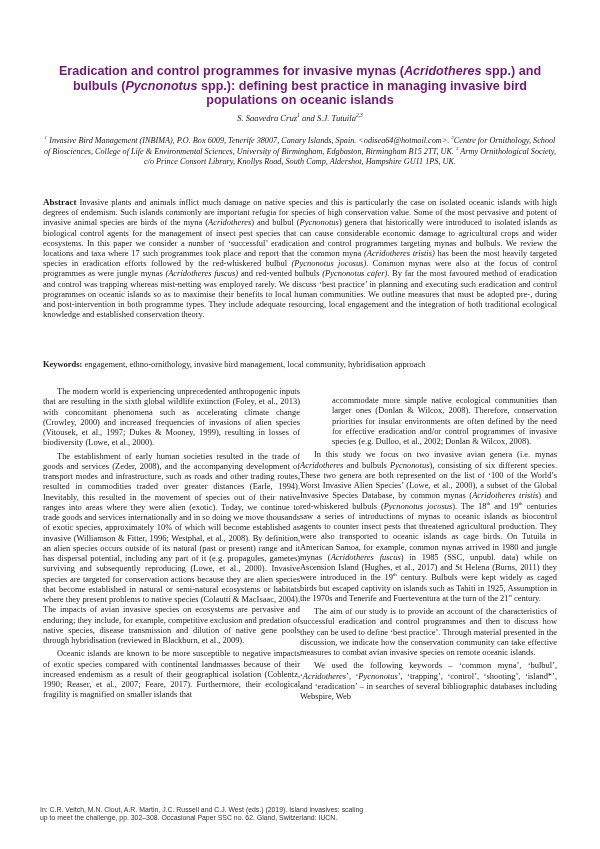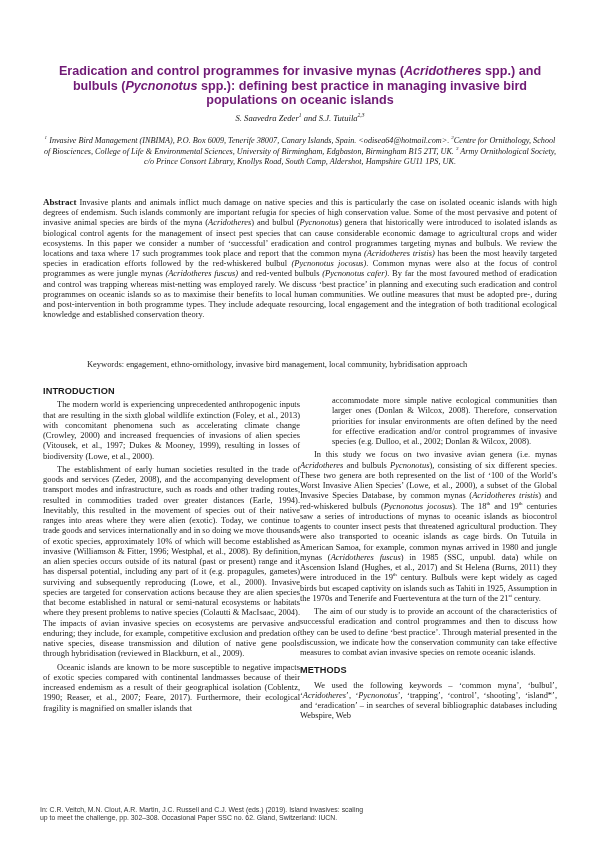--- a/index.html
+++ b/index.html
@@ -6,56 +6,54 @@
   body { width:600px; height:849px; position:relative; overflow:hidden; color:#1a1a1a; font-family:"Liberation Serif", serif; }
   .title { position:absolute; left:40px; top:56px; width:520px; text-align:center; font-family:"Liberation Sans", sans-serif; font-weight:bold; font-size:12.6px; line-height:14.3px; color:#701a75; }
   .title i { font-style:italic; }
   .authors { position:absolute; left:40px; top:113px; width:520px; text-align:center; font-style:italic; font-size:8.6px; }
   .authors sup { font-size:5.5px; }
   .affil { position:absolute; left:42px; top:136px; width:516px; text-align:center; font-style:italic; font-size:8.2px; line-height:10.6px; }
   .affil sup { font-size:5px; }
   .abstract { position:absolute; left:43px; top:197px; width:514px; text-align:justify; font-size:8.45px; line-height:10.2px; }
   .abstract .label { font-family:Liberation Serif, serif; font-weight:bold; font-size:9px; }
   .keywords { position:absolute; left:43px; top:359px; width:514px; font-size:8.45px; }
-  .keywords b { font-weight:normal;margin-left:44px; }
+  .keywords b { font-weight:bold; }
   .col { position:absolute; top:386px; width:257px; font-size:8.45px; line-height:10.25px; text-align:justify; }
   .col.left { left:43px; }
   .col.right { left:300px; top:395px; }
   .heading { font-family:"Liberation Sans", sans-serif; font-weight:bold; font-size:9.2px; margin:0 0 3px 0; letter-spacing:0.1px; }
   .para { margin:0 0 3px 0; text-indent:14px; }
   .para.noindent { text-indent:0;padding-left:32px; }
   .col.right .heading { margin-top:8px; margin-bottom:4px; }
   .footer { position:absolute; left:40px; top:806px; width:400px; font-family:"Liberation Sans", sans-serif; font-size:6.9px; line-height:8.3px; color:#333; }
   i, em { font-style:italic; }
   sup { font-size:5px; line-height:0; }
 </style>
 </head>
 <body>
 
 <h1 class="title"><span>Eradication and control programmes for invasive mynas (</span><i>Acridotheres</i><span> spp.) and bulbuls (</span><i>Pycnonotus</i><span> spp.): defining best practice in managing invasive bird populations on oceanic islands</span></h1>
 
-<div class="authors"><span>S. Saavedra Zeder</span><sup>1</sup><span> and </span><span>S.J. Tutuila</span><sup>2,3</sup></div>
+<div class="authors"><span>S. Saavedra Cruz</span><sup>1</sup><span> and </span><span>S.J. Tutuila</span><sup>2,3</sup></div>
 
 <div class="affil"><sup>1</sup><span> Invasive Bird Management (INBIMA), P.O. Box 6009, Tenerife 38007, Canary Islands, Spain. &lt;odisea64@hotmail.com&gt;. </span><sup>2</sup><span>Centre for Ornithology, School of Biosciences, College of Life &amp; Environmental Sciences, University of Birmingham, Edgbaston, Birmingham B15 2TT, UK. </span><sup>3</sup><span> Army Ornithological Society, c/o Prince Consort Library, Knollys Road, South Camp, Aldershot, Hampshire GU11 1PS, UK.</span></div>
 
 <div class="abstract"><span class="label">Abstract</span><span> Invasive plants and animals inflict much damage on native species and this is particularly the case on isolated oceanic islands with high degrees of endemism. Such islands commonly are important refugia for species of high conservation value. Some of the most pervasive and potent of invasive animal species are birds of the myna (</span><i>Acridotheres</i><span>) and bulbul (</span><i>Pycnonotus</i><span>) genera that historically were introduced to isolated islands as biological control agents for the management of insect pest species that can cause considerable economic damage to agricultural crops and wider ecosystems. In this paper we consider a number of ‘successful’ eradication and control programmes targeting mynas and bulbuls. We review the locations and taxa where 17 such programmes took place and report that the common myna </span><i>(Acridotheres tristis)</i><span> has been the most heavily targeted species in eradication efforts followed by the red-whiskered bulbul </span><i>(Pycnonotus jocosus)</i><span>. Common mynas were also at the focus of control programmes as were jungle mynas </span><i>(Acridotheres fuscus)</i><span> and red-vented bulbuls </span><i>(Pycnonotus cafer)</i><span>. By far the most favoured method of eradication and control was trapping whereas mist-netting was employed rarely. We discuss ‘best practice’ in planning and executing such eradication and control programmes on oceanic islands so as to maximise their benefits to local human communities. We outline measures that must be adopted pre-, during and post-intervention in both programme types. They include adequate resourcing, local engagement and the integration of both traditional ecological knowledge and established conservation theory.</span></div>
 
 <div class="keywords"><b>Keywords:</b><span> engagement, ethno-ornithology, invasive bird management, local community, hybridisation approach</span></div>
 
 <div class="col left">
-  <div class="heading">INTRODUCTION</div>
   <p class="para">The modern world is experiencing unprecedented anthropogenic inputs that are resulting in the sixth global wildlife extinction (Foley, et al., 2013) with concomitant phenomena such as accelerating climate change (Crowley, 2000) and increased frequencies of invasions of alien species (Vitousek, et al., 1997; Dukes &amp; Mooney, 1999), resulting in losses of biodiversity (Lowe, et al., 2000).</p>
   <p class="para">The establishment of early human societies resulted in the trade of goods and services (Zeder, 2008), and the accompanying development of transport modes and infrastructure, such as roads and other trading routes, resulted in commodities traded over greater distances (Earle, 1994). Inevitably, this resulted in the movement of species out of their native ranges into areas where they were alien (exotic). Today, we continue to trade goods and services internationally and in so doing we move thousands of exotic species, approximately 10% of which will become established as invasive (Williamson &amp; Fitter, 1996; Westphal, et al., 2008). By definition, an alien species occurs outside of its natural (past or present) range and it has dispersal potential, including any part of it (e.g. propagules, gametes) surviving and subsequently reproducing (Lowe, et al., 2000). Invasive species are targeted for conservation actions because they are alien species that become established in natural or semi-natural ecosystems or habitats where they present problems to native species (Colautti &amp; MacIsaac, 2004). The impacts of avian invasive species on ecosystems are pervasive and enduring; they include, for example, competitive exclusion and predation of native species, disease transmission and dilution of native gene pools through hybridisation (reviewed in Blackburn, et al., 2009).</p>
   <p class="para">Oceanic islands are known to be more susceptible to negative impacts of exotic species compared with continental landmasses because of their increased endemism as a result of their geographical isolation (Coblentz, 1990; Reaser, et al., 2007; Feare, 2017). Furthermore, their ecological fragility is magnified on smaller islands that</p>
 </div>
 
 <div class="col right">
   <p class="para noindent">accommodate more simple native ecological communities than larger ones (Donlan &amp; Wilcox, 2008). Therefore, conservation priorities for insular environments are often defined by the need for effective eradication and/or control programmes of invasive species (e.g. Dulloo, et al., 2002; Donlan &amp; Wilcox, 2008).</p>
   <p class="para"><span>In this study we focus on two invasive avian genera (i.e. mynas </span><i>Acridotheres</i><span> and bulbuls </span><i>Pycnonotus</i><span>), consisting of six different species. These two genera are both represented on the list of ‘100 of the World’s Worst Invasive Alien Species’ (Lowe, et al., 2000), a subset of the Global Invasive Species Database, by common mynas (</span><i>Acridotheres tristis</i><span>) and red-whiskered bulbuls (</span><i>Pycnonotus jocosus</i><span>). The 18</span><sup>th</sup><span> and 19</span><sup>th</sup><span> centuries saw a series of introductions of mynas to oceanic islands as biocontrol agents to counter insect pests that threatened agricultural production. They were also transported to oceanic islands as cage birds. On Tutuila in American Samoa, for example, common mynas arrived in 1980 and jungle mynas (</span><i>Acridotheres fuscus</i><span>) in 1985 (SSC, unpubl. data) while on Ascension Island (Hughes, et al., 2017) and St Helena (Burns, 2011) they were introduced in the 19</span><sup>th</sup><span> century. Bulbuls were kept widely as caged birds but escaped captivity on islands such as Tahiti in 1925, Assumption in the 1970s and Tenerife and Fuerteventura at the turn of the 21</span><sup>st</sup><span> century.</span></p>
   <p class="para">The aim of our study is to provide an account of the characteristics of successful eradication and control programmes and then to discuss how they can be used to define ‘best practice’. Through material presented in the discussion, we indicate how the conservation community can take effective measures to combat avian invasive species on remote oceanic islands.</p>
-  <div class="heading">METHODS</div>
   <p class="para"><span>We used the following keywords – ‘common myna’, ‘bulbul’, ‘</span><i>Acridotheres</i><span>’, ‘</span><i>Pycnonotus</i><span>’, ‘trapping’, ‘control’, ‘shooting’, ‘island*’, and ‘eradication’ – in searches of several bibliographic databases including Webspire, Web</span></p>
 </div>
 
 <div class="footer">
   <div>In: C.R. Veitch, M.N. Clout, A.R. Martin, J.C. Russell and C.J. West (eds.) (2019). Island invasives: scaling</div>
   <div>up to meet the challenge, pp. 302–308. Occasional Paper SSC no. 62. Gland, Switzerland: IUCN.</div>
 </div>
 
 </body></html>

